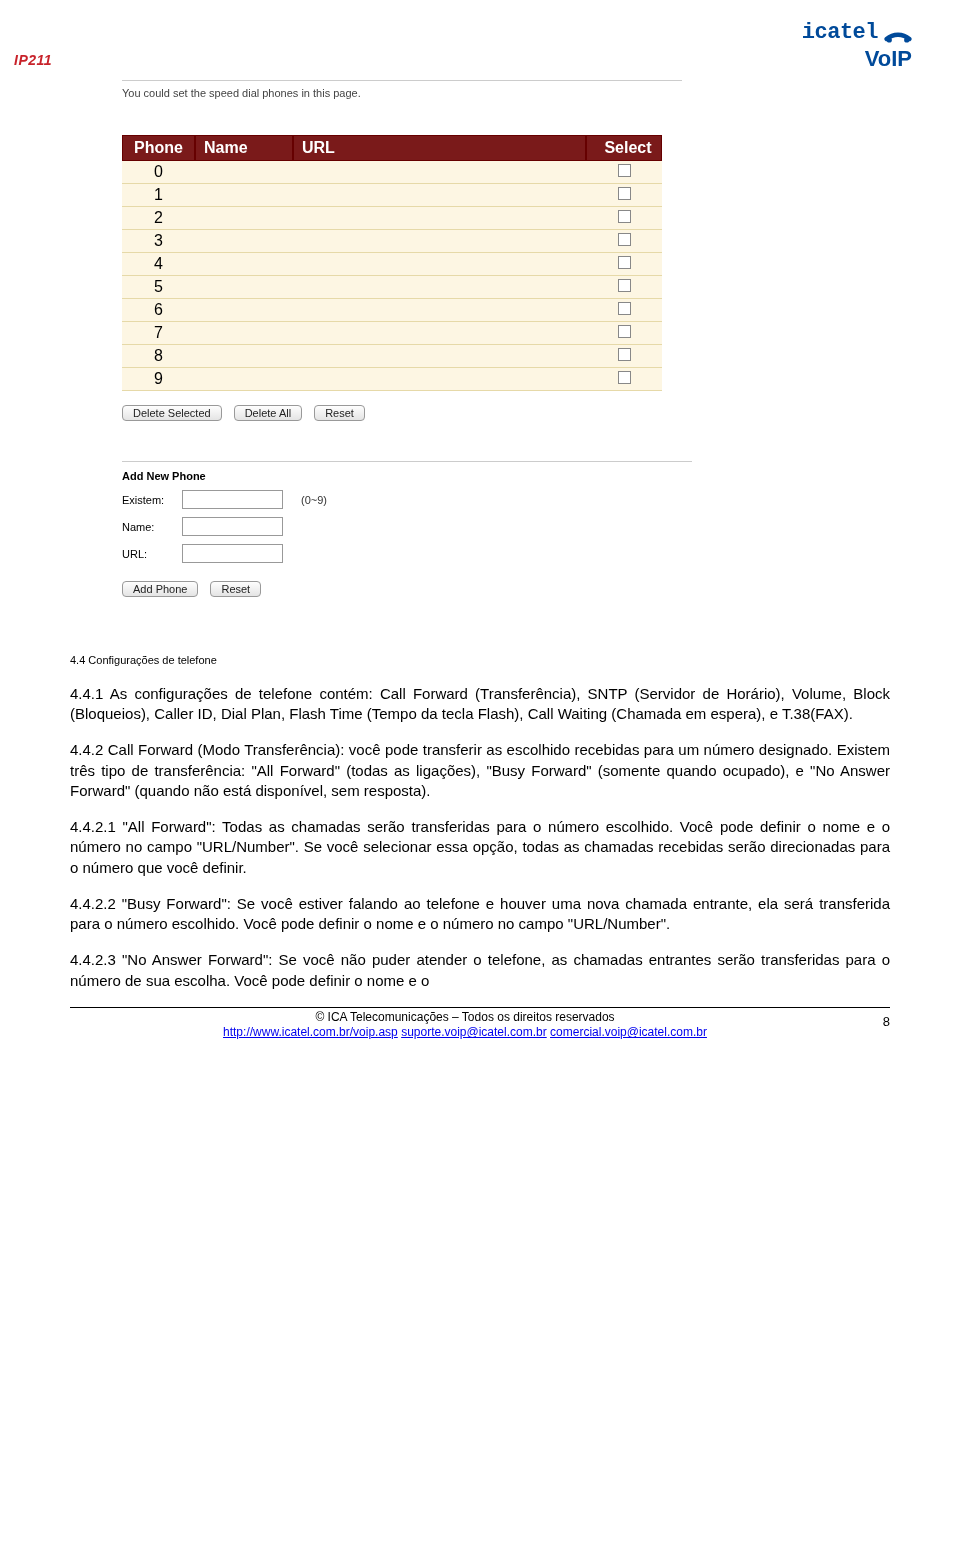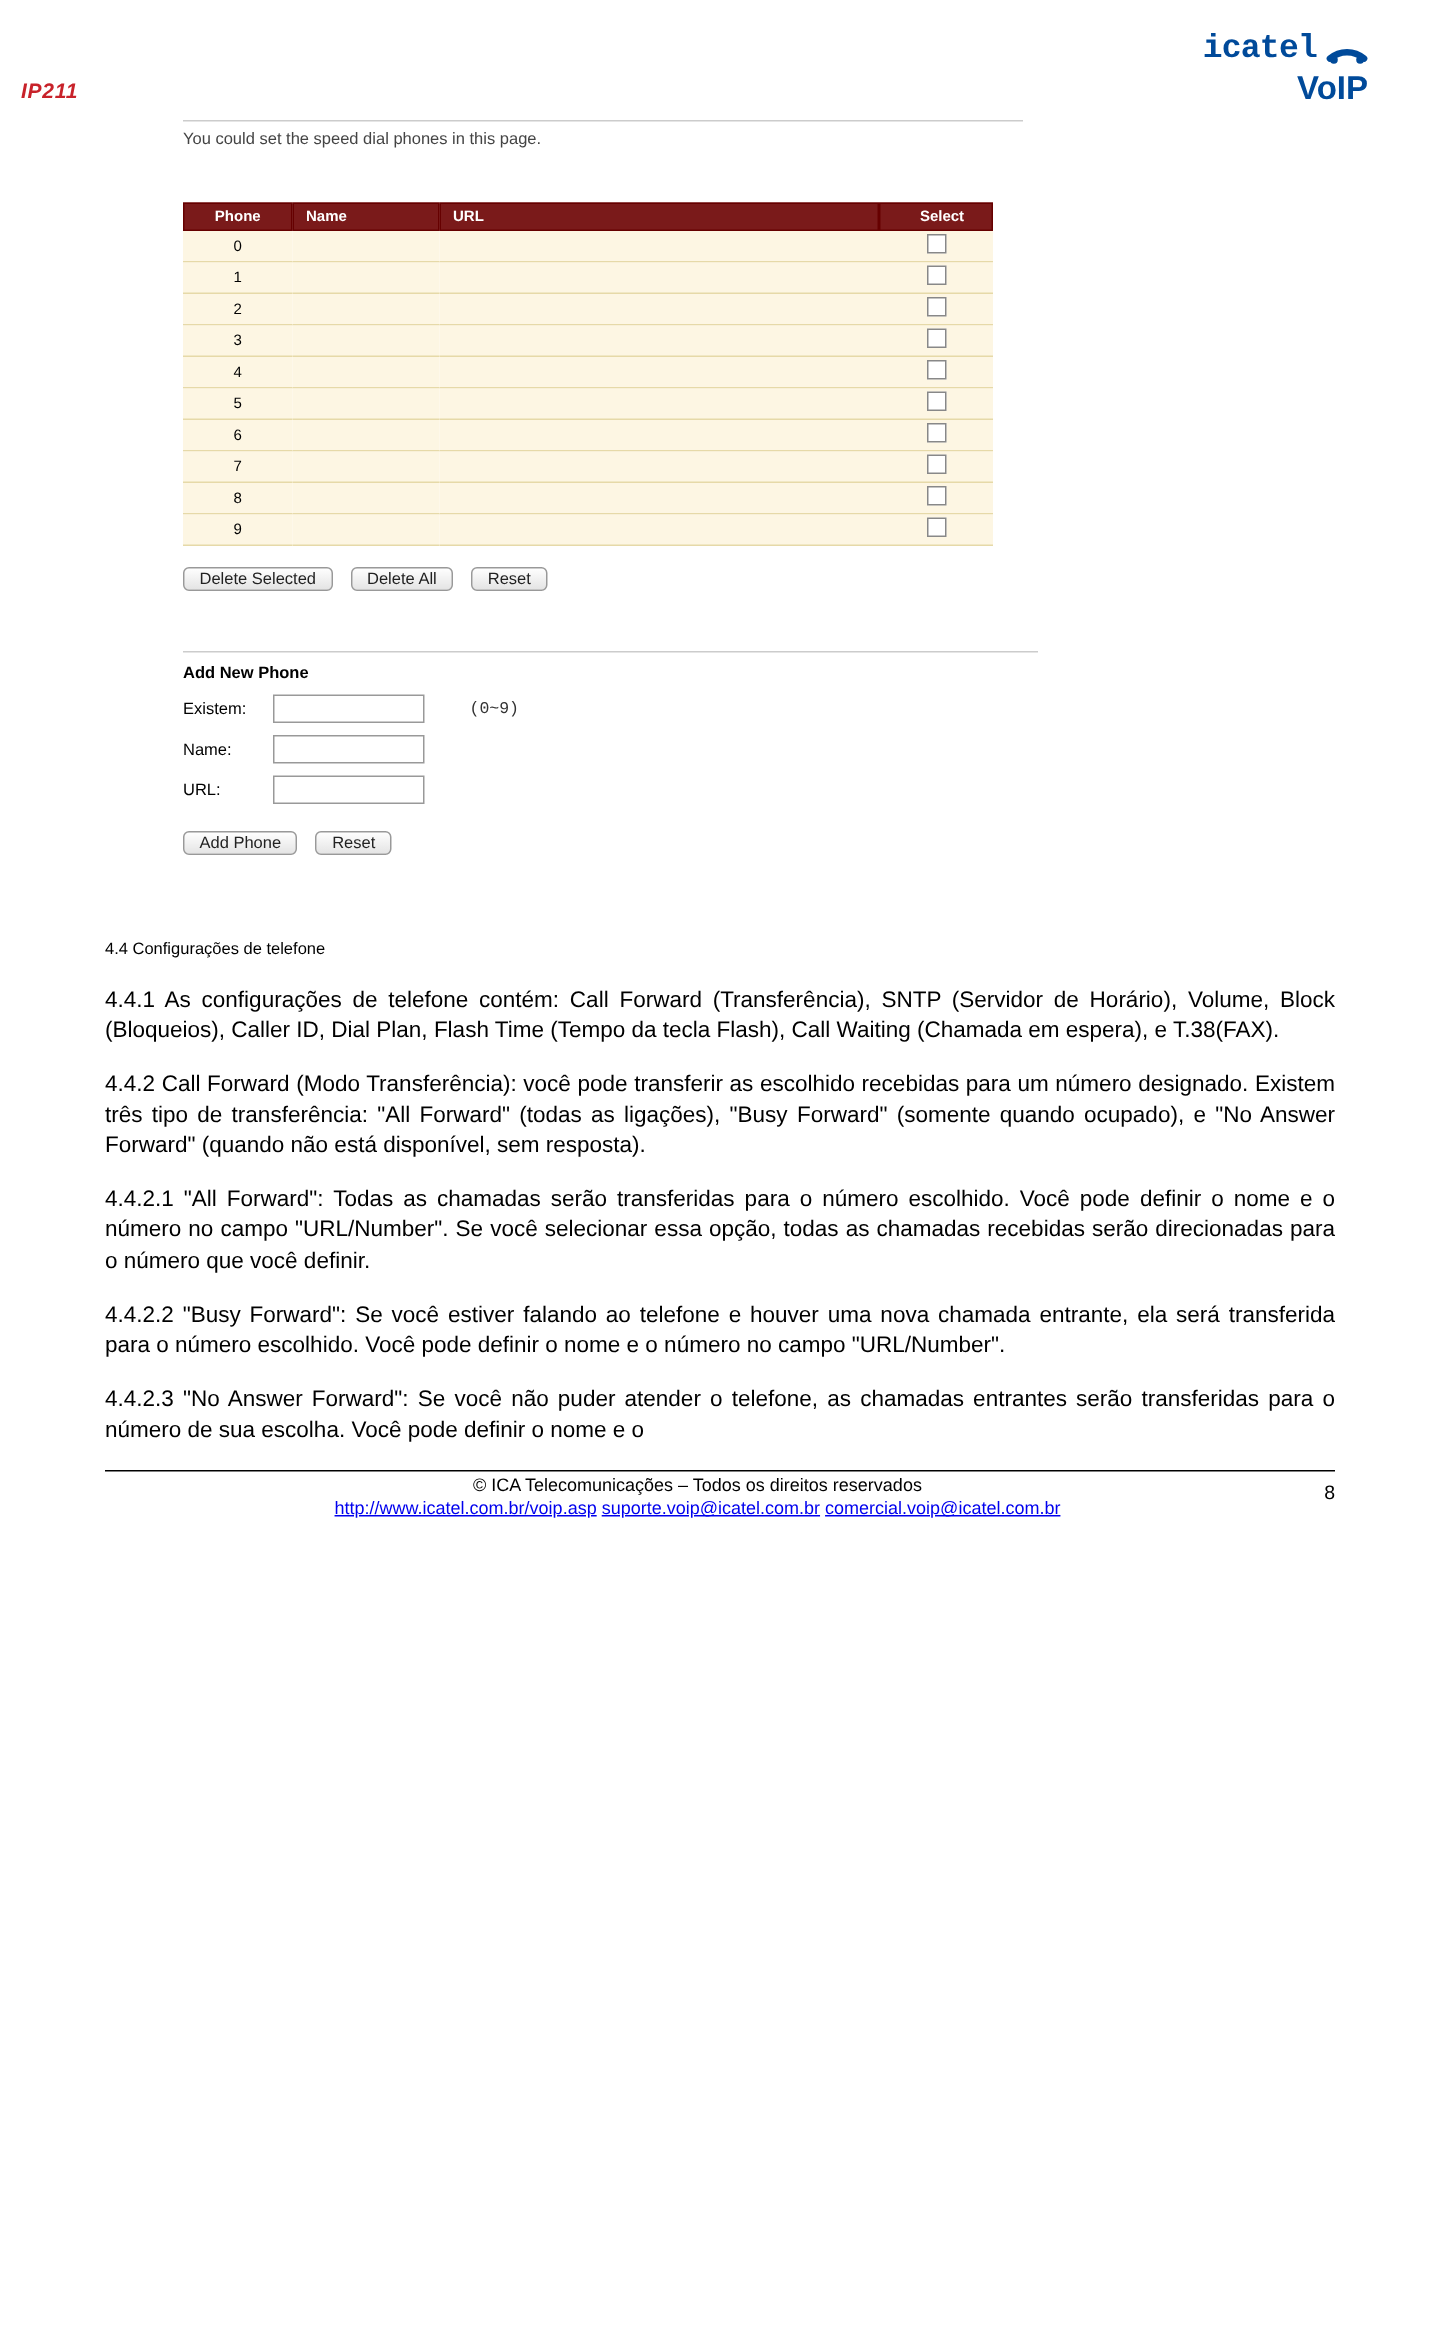--- a/index.html
+++ b/index.html
@@ -75,21 +75,21 @@
     margin-top: 8px;
     border-top: 1px solid #ccc;
     padding-top: 6px;
     width: 560px;
   }
   .phone-table {
     width: 540px;
     border-collapse: separate;
     border-spacing: 0;
     margin-top: 36px;
-    font-size: 10px;
+    font-size: 16px;
   }
   .phone-table thead th {
     background: #7a1a1a;
     color: #fff;
     font-weight: bold;
     text-align: left;
     padding: 3px 8px;
     border: 1px solid #600;
   }
   .phone-table thead th:first-child { width: 55px; text-align: center; }
@@ -137,21 +137,21 @@
     margin-top: 8px;
   }
   .form-row label { width: 50px; }
   .text-input {
     border: 1px solid #999;
     height: 15px;
     width: 95px;
     font-size: 11px;
     background: #fff;
   }
-  .hint { font-size: 11px; color: #333; margin-left: 20px; font-family: Liberation Mono, monospace; }
+  .hint { font-size: 11px; color: #333; margin-left: 8px; }
 
   
   .doc {
     margin-top: 56px;
     font-size: 15px;
     line-height: 1.35;
     text-align: justify;
   }
   .h-sec {
     font-family: Verdana, Arial, sans-serif;

